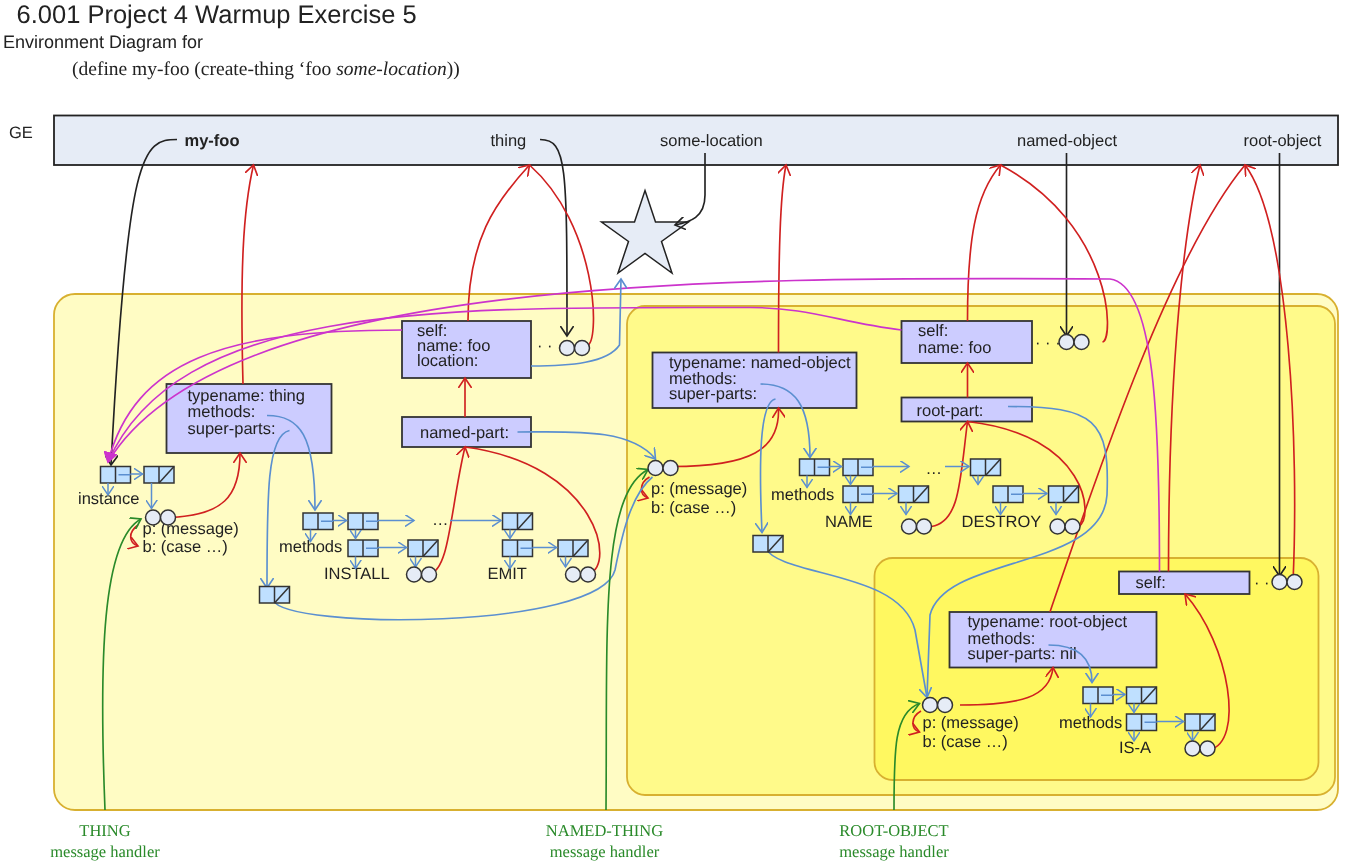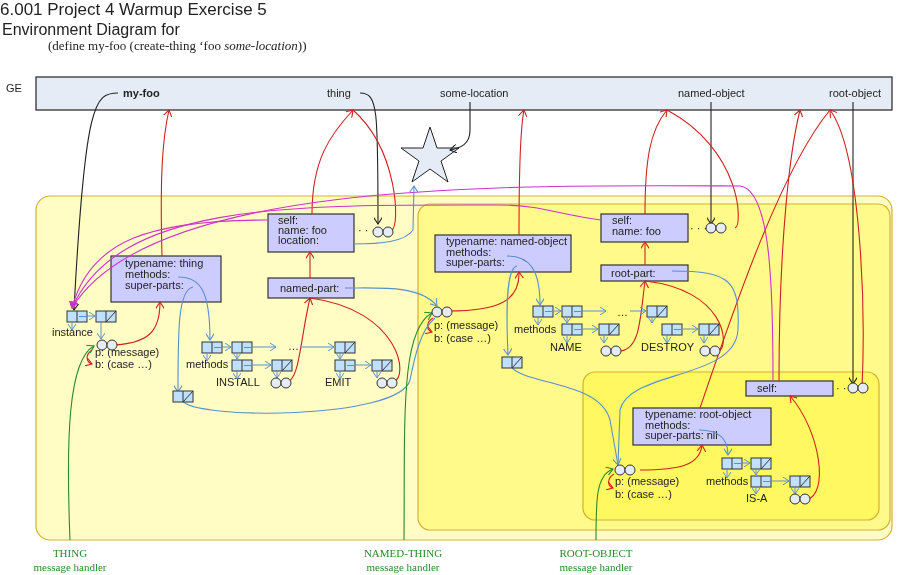--- a/index.html
+++ b/index.html
@@ -1,18 +1,18 @@
 <!DOCTYPE html>
 <html><head>
 <meta charset="utf-8">
 <style>
   html, body { margin:0; padding:0; background:#ffffff; }
   body { width:901px; height:575px; position:relative; overflow:hidden; font-family:"Liberation Sans", sans-serif; }
-  .title { position:absolute; left:0; top:0px; font-size:17px; color:#222; }
-  .subtitle { position:absolute; left:2px; top:21px; font-size:16px; color:#222; }
+  .title { position:absolute; left:11px; top:0px; font-size:17px; color:#222; }
+  .subtitle { position:absolute; left:2px; top:21px; font-size:12px; color:#222; }
   .code { position:absolute; left:48px; top:38px; font-family:Liberation Serif, serif; font-size:13px; color:#222; }
   .code em { font-style:italic; }
   svg { position:absolute; left:0; top:0; }
   .lbl { font-family:"Liberation Sans", sans-serif; font-size:11px; fill:#222; }
   .lblb { font-family:"Liberation Sans", sans-serif; font-size:11px; fill:#222; font-weight:bold; }
   .cap { font-family:"Liberation Serif", serif; font-size:11px; fill:#2a8a2a; }
 </style>
 </head>
 <body>
 

